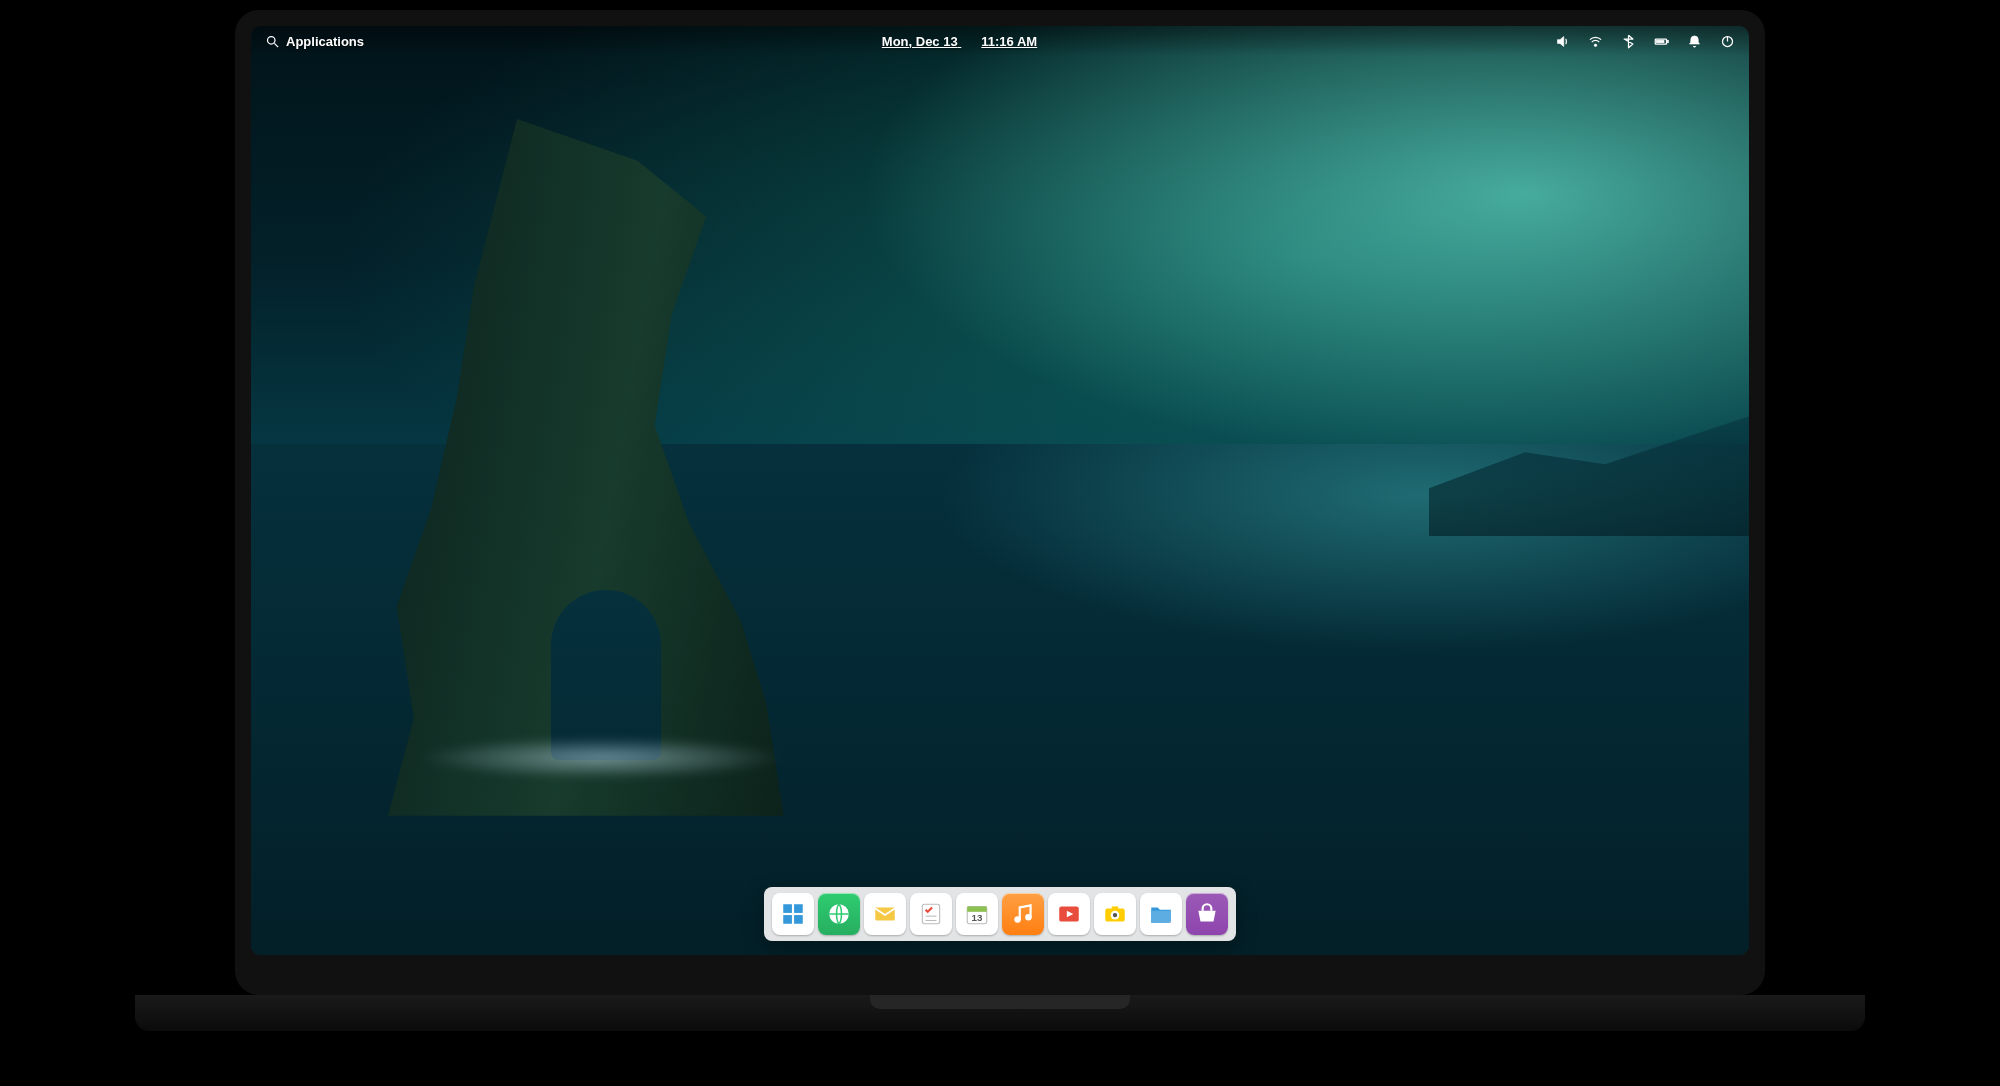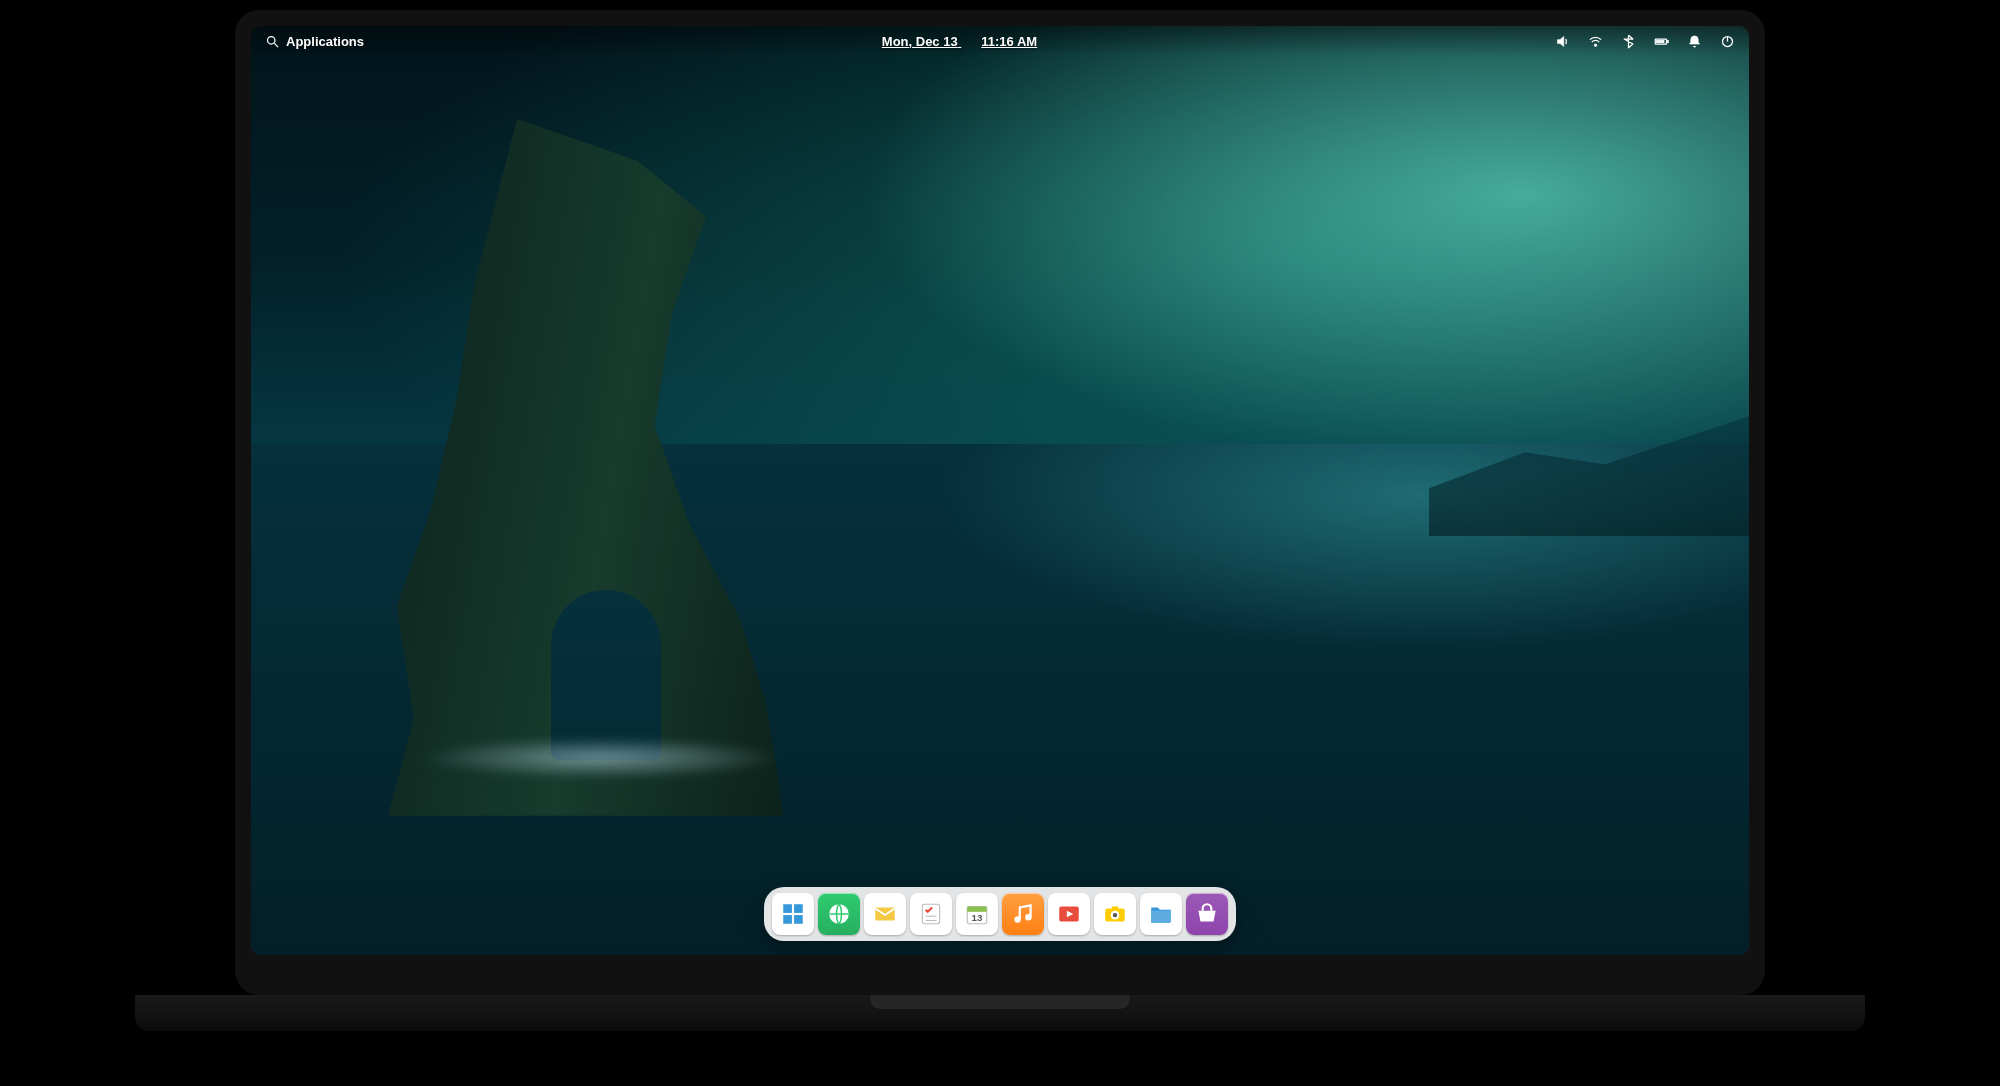--- a/index.html
+++ b/index.html
@@ -122,21 +122,21 @@
   .ic svg{width:100%;height:100%;fill:#fff;stroke:#fff}
   .clock-sep{margin:0 10px;}
 
   
   .dock{
     position:absolute; left:50%; bottom:14px;
     transform:translateX(-50%);
     display:flex; gap:4px;
     padding:6px 8px;
     background:rgba(245,245,245,.92);
-    border-radius:20px;
+    border-radius:8px;
     box-shadow:0 6px 20px rgba(0,0,0,.35);
   }
   .dock-item{
     width:42px;height:42px;border-radius:8px;
     display:flex;align-items:center;justify-content:center;
     cursor:pointer;
     box-shadow:0 1px 2px rgba(0,0,0,.25),inset 0 1px 0 rgba(255,255,255,.5);
   }
   .dock-item svg{width:26px;height:26px}
 

